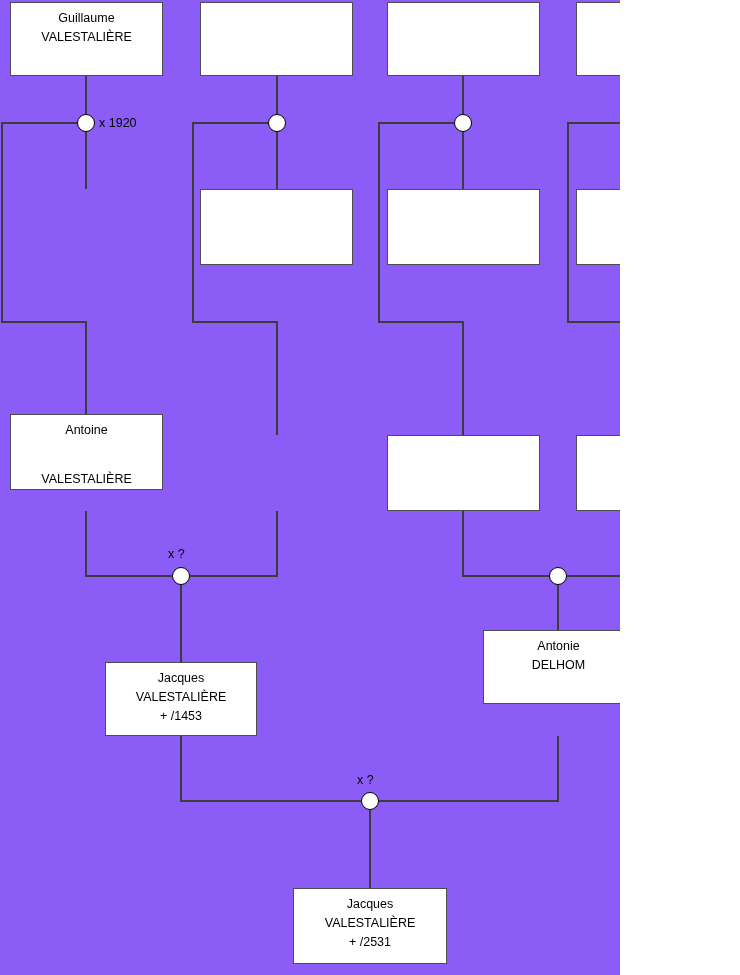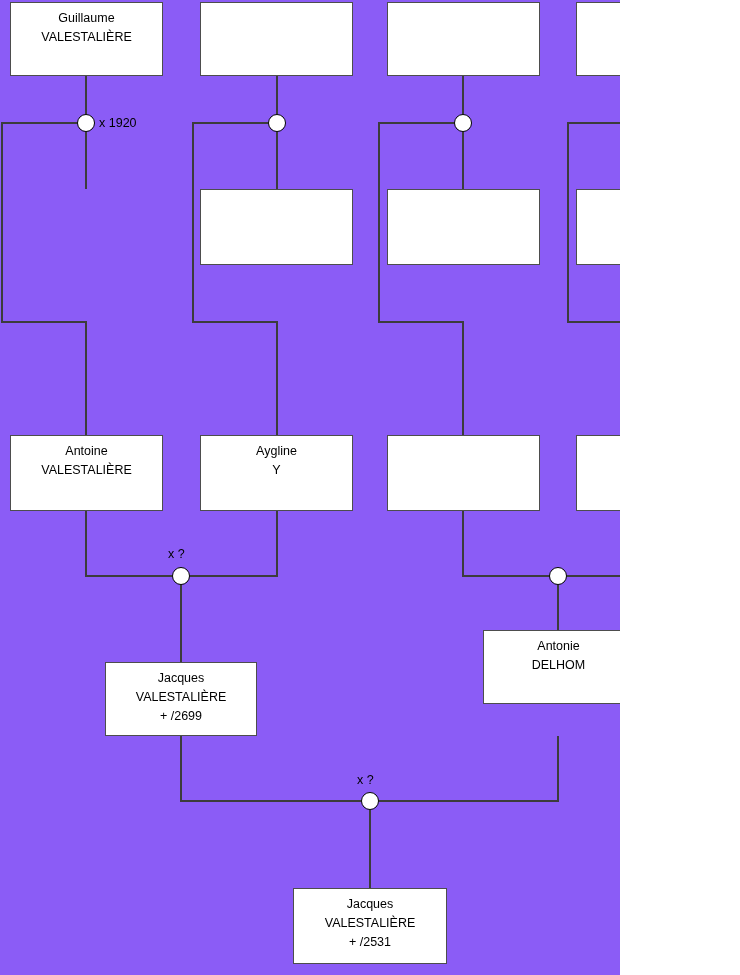--- a/index.html
+++ b/index.html
@@ -136,48 +136,43 @@
     <span class="person-line"></span>
     <span class="person-line"></span>
   </div>
 
   <div class="person-box" style="left:576px; top:189px; width:154px; height:76px;">
     <span class="person-line"></span>
     <span class="person-line"></span>
     <span class="person-line"></span>
   </div>
 
-  <div class="person-box" style="left:10px; top:435px; width:153px; height:76px;">
+  <div class="person-box" style="left:10px; top:414px; width:153px; height:76px;gap:30px;">
     <span class="person-line">Antoine</span>
     <span class="person-line">VALESTALIÈRE</span>
     <span class="person-line"></span>
   </div>
 
-  <div class="person-box" style="left:200px; top:435px; width:153px; height:76px;">
-    <span class="person-line">Aygline</span>
-    <span class="person-line">Y</span>
-    <span class="person-line"></span>
-  </div>
 
   <div class="person-box" style="left:387px; top:435px; width:153px; height:76px;">
     <span class="person-line"></span>
     <span class="person-line"></span>
     <span class="person-line"></span>
   </div>
 
   <div class="person-box" style="left:576px; top:435px; width:154px; height:76px;">
     <span class="person-line"></span>
     <span class="person-line"></span>
     <span class="person-line"></span>
   </div>
 
   <div class="person-box" style="left:105px; top:662px; width:152px; height:74px;">
     <span class="person-line">Jacques</span>
     <span class="person-line">VALESTALIÈRE</span>
-    <span class="person-line">+ /2699</span>
+    <span class="person-line">+ /1453</span>
   </div>
 
   <div class="person-box" style="left:483px; top:630px; width:151px; height:74px;">
     <span class="person-line">Antonie</span>
     <span class="person-line">DELHOM</span>
     <span class="person-line"></span>
   </div>
 
   <div class="person-box" style="left:293px; top:888px; width:154px; height:76px;">
     <span class="person-line">Jacques</span>

